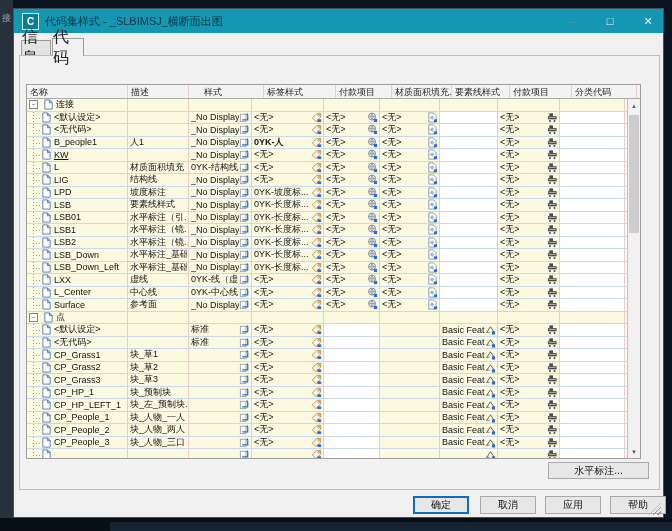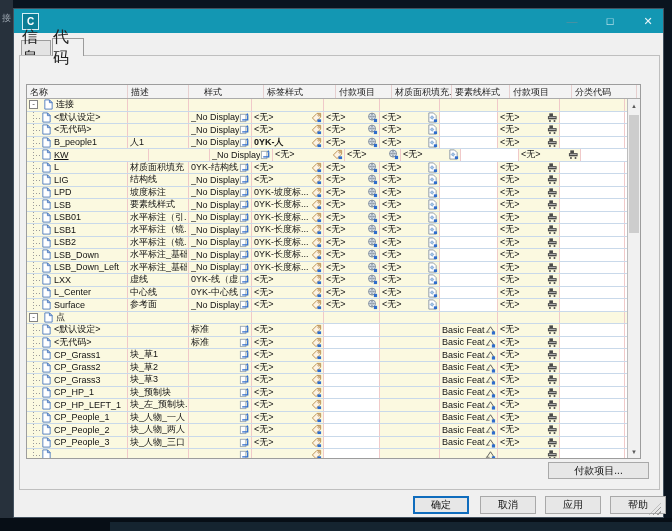--- a/index.html
+++ b/index.html
@@ -88,20 +88,21 @@
 <div class="left-strip">
   <span>接</span>
 </div>
 <div class="bottom-strip">
     <div class="inner"></div>
   </div>
 
 <div class="dialog">
   <div class="titlebar" style="background: rgb(19, 151, 179);">
     <div class="app-icon">C</div>
+    <span class="title-text">代码集样式 - _SLBIMSJ_横断面出图</span>
     <div class="win-controls">
       <span class="wc dim">—</span>
       <span class="wc">□</span>
       <span class="wc">✕</span>
     </div>
   </div>
 
   <div class="tab inactive">信息</div>
   <div class="tab active">代码</div>
   <div class="tabpage"></div>
@@ -361,21 +362,21 @@
                 <circle cx="8.2" cy="9.8" r="1.1" fill="#494949"></circle>
               </svg>
             </span>
           </div>
           <div class="cell white" style="width: 65px;">
             <span class="txt"></span>
           </div>
           <div class="cell fill white"></div>
         </div>
         <div class="row">
-          <div class="cell cream namecell child" style="width: 122px; text-decoration: underline;">
+          <div class="cell cream namecell child" style="width: 101px; text-decoration: underline;">
             <span class="vline"></span>
             <span class="hline"></span>
             <span class="ic">
               <svg width="11" height="11" viewBox="0 0 12 12">
                 <path d="M2 1h5l3 3v7H2z" fill="#fff" stroke="#4f7cc0"></path>
                 <path d="M7 1v3h3z" fill="#cfe0f4" stroke="#4f7cc0"></path>
               </svg>
             </span>
             <span class="txt">KW</span>
           </div>
@@ -2112,20 +2113,20 @@
           <div class="cell fill white"></div>
         </div>
       </div>
     <div class="scroll">
       <div class="sbtn up">▲</div>
       <div class="sthumb"></div>
       <div class="sbtn down">▼</div>
     </div>
   </div>
 
-  <div class="btn import">付款项目...</div>
+  <div class="btn import">水平标注...</div>
 
   <div class="btn fbtn fb0 default">确定</div>
   <div class="btn fbtn fb1">取消</div>
   <div class="btn fbtn fb2">应用</div>
   <div class="btn fbtn fb3">帮助</div>
   <div class="grip"></div>
 </div>
 
 </body></html>

